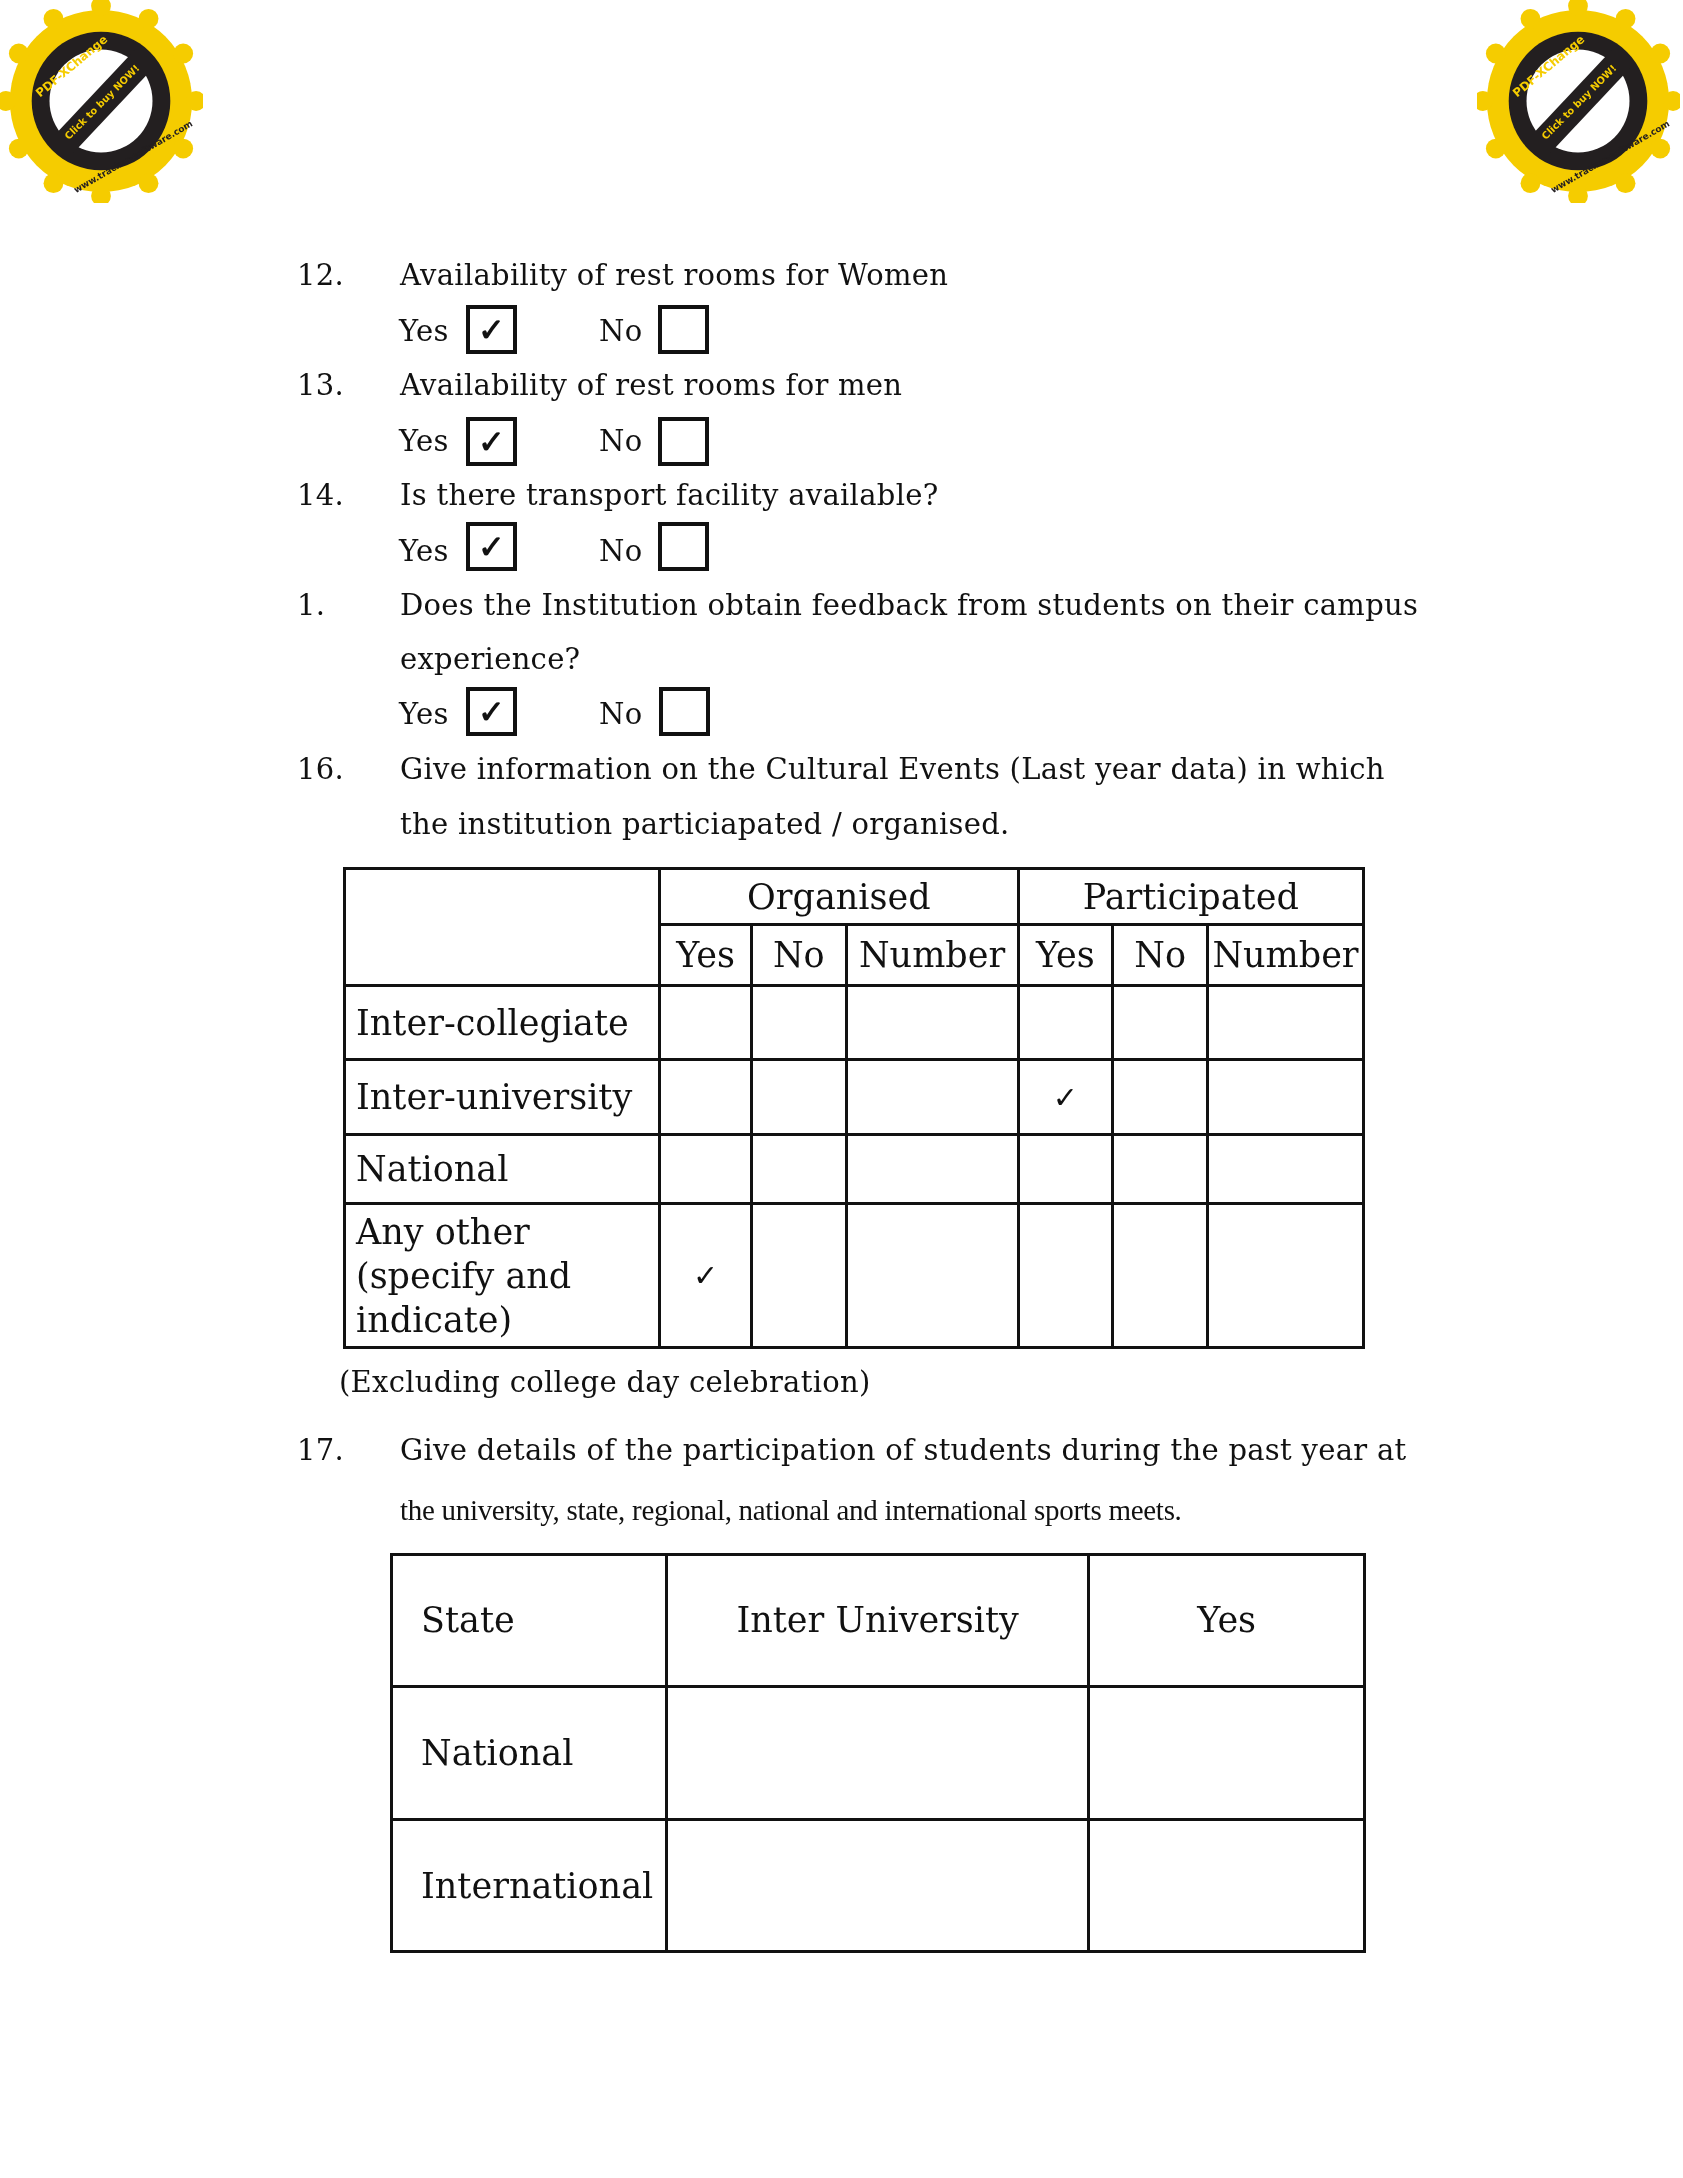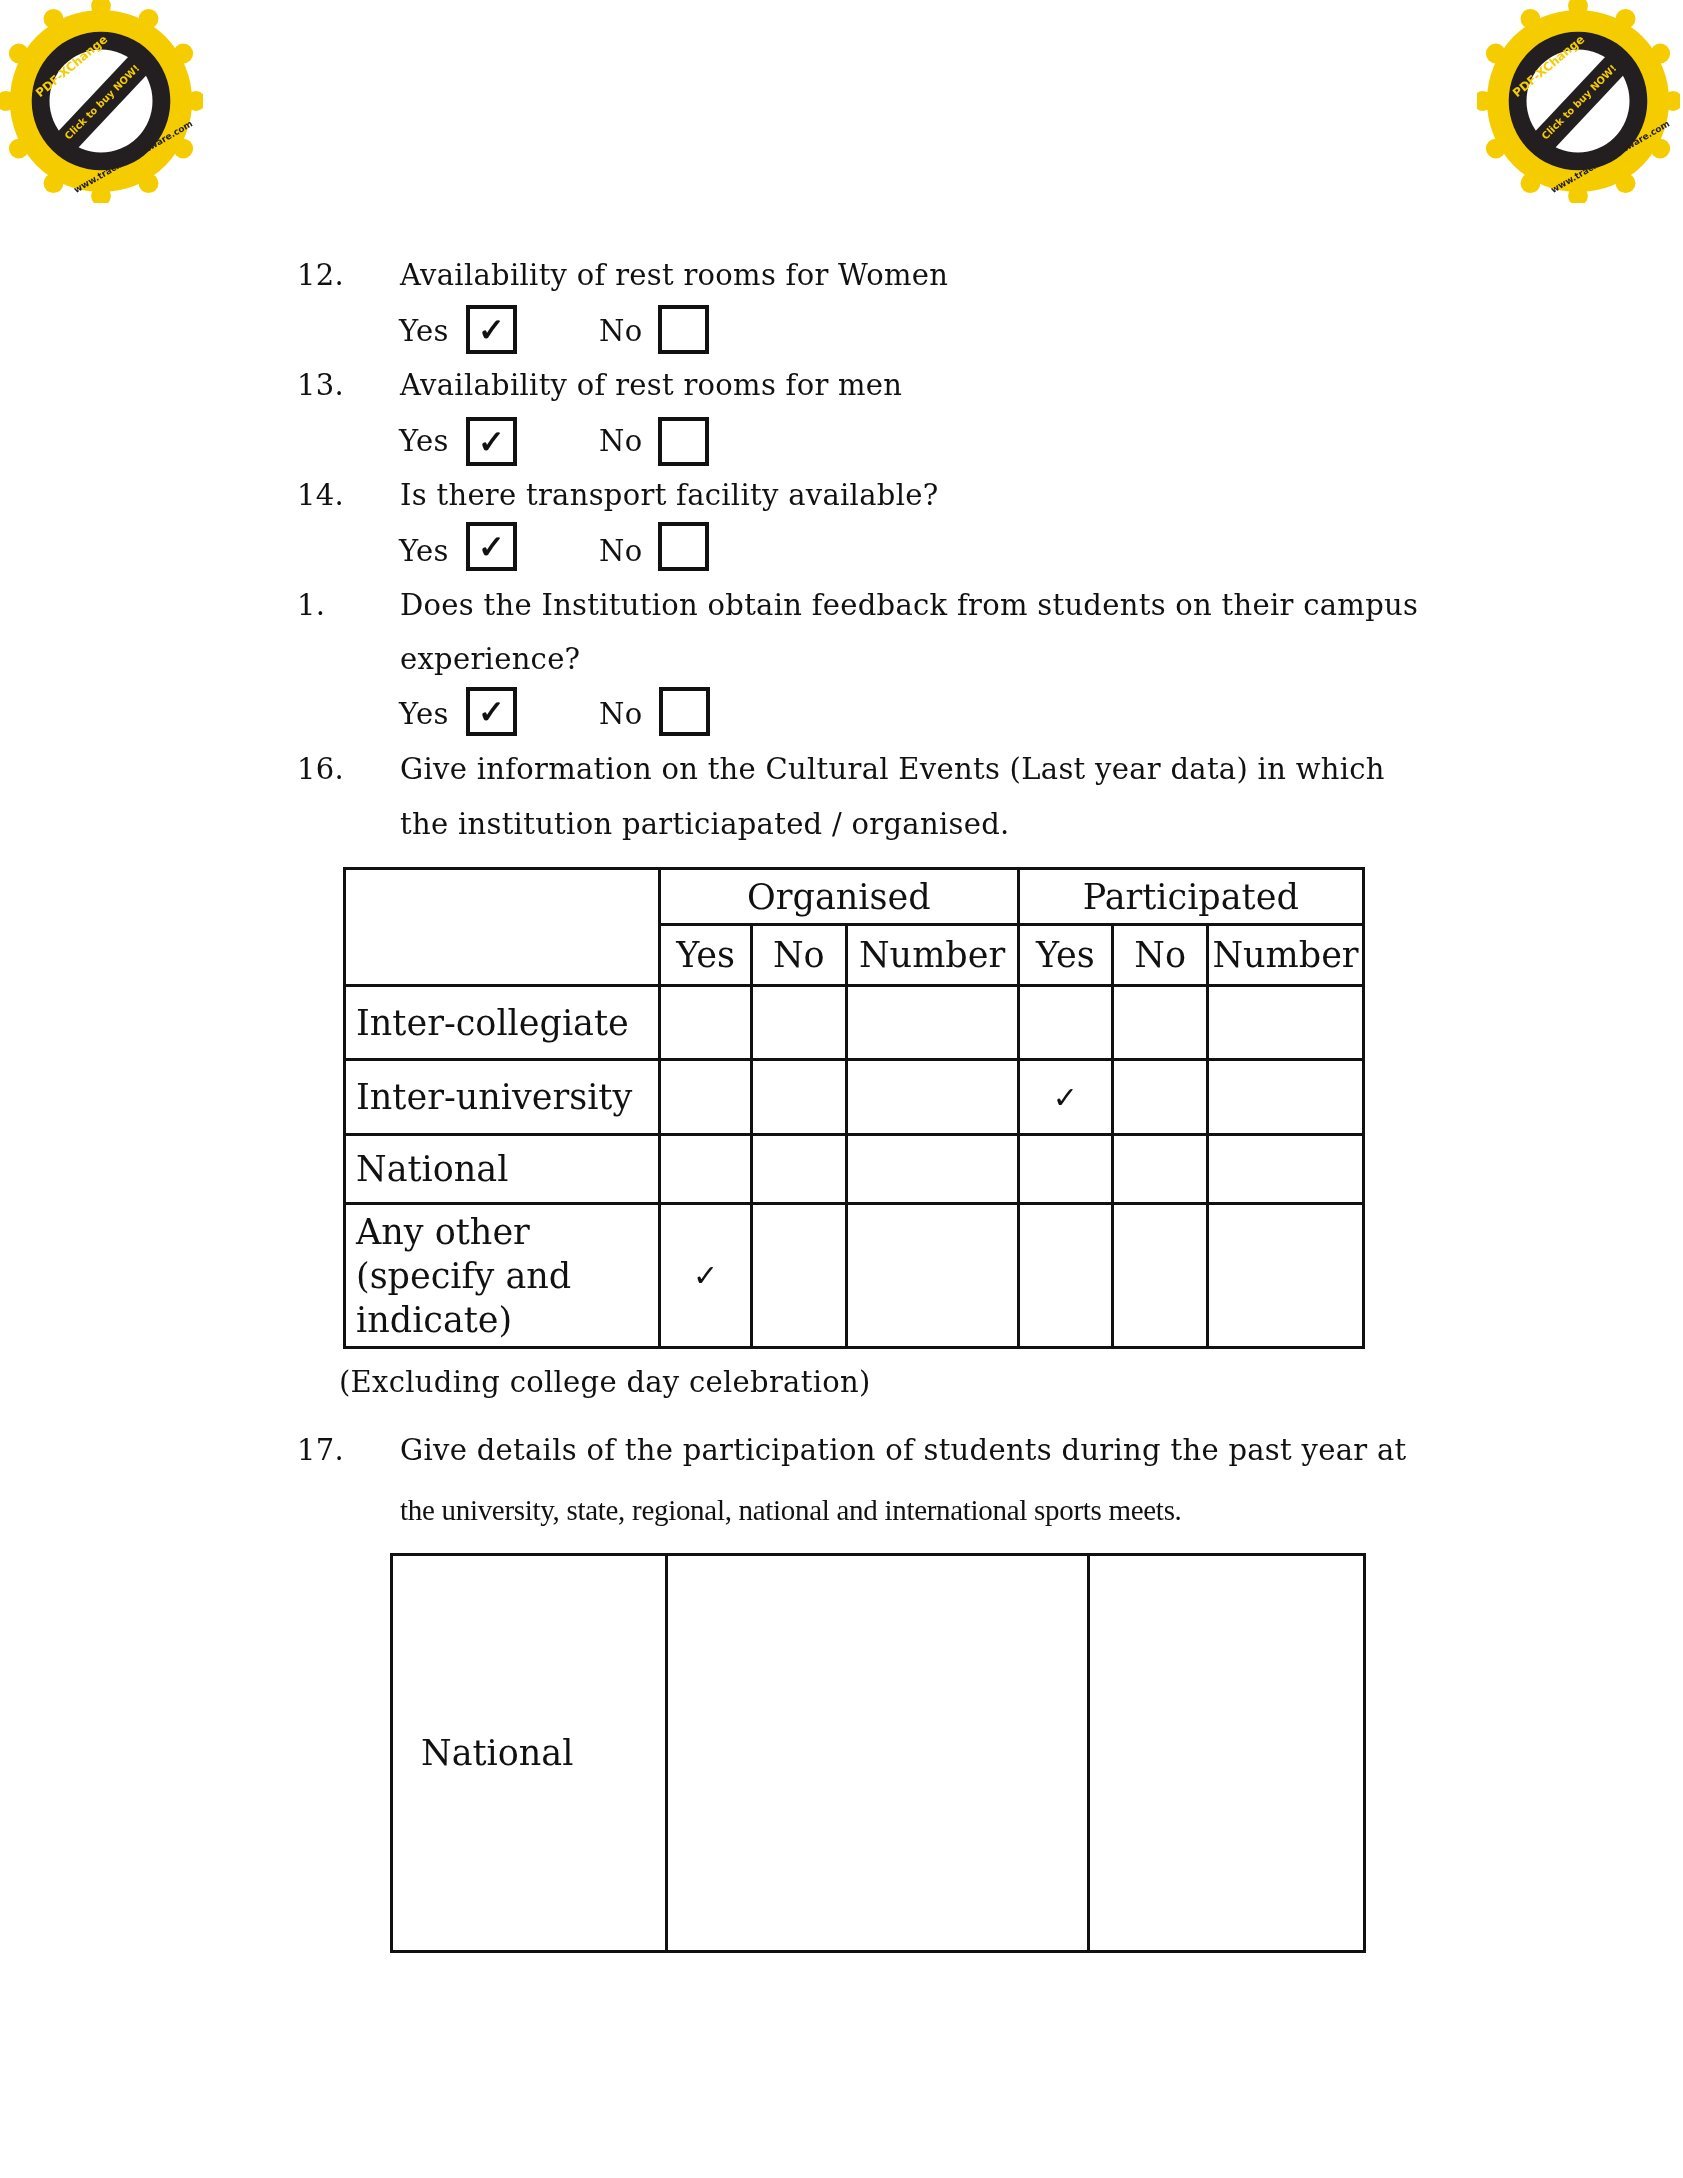--- a/index.html
+++ b/index.html
@@ -179,20 +179,30 @@
 <div class="abs txt q" style="top:1436px">Give details of the participation of students during the past year at</div>
 <div class="abs txt q" style="top:1496px;letter-spacing:-0.3px;font-family:Liberation Serif, serif;">the university, state, regional, national and international sports meets.</div>
 
 <table class="t2" style="left:390px;top:1553px;width:976px;height:400px;">
   <colgroup>
       <col style="width:275px">
       <col style="width:424px">
       <col style="width:277px">
     </colgroup>
   <tbody>
+  <tr style="height:78px">
+    <td class="lbl" style="padding-left:28px">State</td>
+    <td class="ctr">Inter University</td>
+    <td class="ctr">Yes</td>
+  </tr>
   <tr style="height:79px">
     <td class="lbl" style="padding-left:28px">National</td>
     <td class="ctr"></td>
     <td class="ctr"></td>
   </tr>
+  <tr style="height:78px">
+    <td class="lbl" style="padding-left:28px">International</td>
+    <td class="ctr"></td>
+    <td class="ctr"></td>
+  </tr>
 </tbody>
   </table>
 
 
 </body></html>

